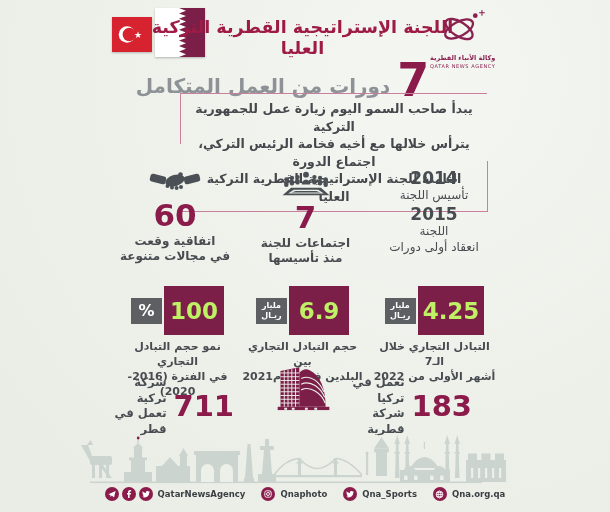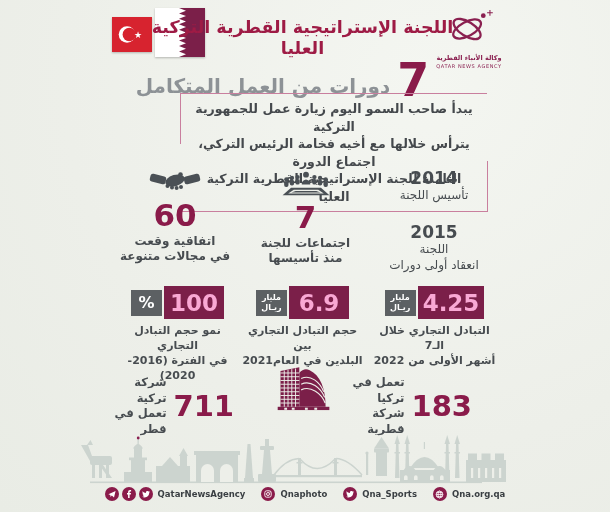--- a/index.html
+++ b/index.html
@@ -11,21 +11,21 @@
   }
   
   .flags{position:absolute;left:112px;top:8px;display:flex;direction:ltr;gap:3px;align-items:flex-start;}
   .flag-tr{margin-top:9px;box-shadow:0 1px 2px rgba(0,0,0,.25);}
   .flag-qa{box-shadow:0 1px 2px rgba(0,0,0,.25);}
   .title-block{position:absolute;left:150px;top:17px;width:305px;text-align:center;}
   .main-title{font-size:17.5px;font-weight:bold;color:#9e1b45;line-height:1.2;}
   .subtitle-row{margin-top:3px;display:flex;direction:rtl;justify-content:center;align-items:flex-end;gap:7px;transform:translateX(-20px);}
   .big-num{font-size:46px;line-height:.82;font-weight:bold;color:#8a1b4a;}
   .subtitle-text{font-size:20px;font-weight:bold;color:#8d9296;padding-bottom:2px;}
-  .logo{position:absolute;left:430px;top:9px;width:78px;text-align:center;}
+  .logo{position:absolute;left:430px;top:9px;width:78px;text-align:left;}
   .logo-ar{font-size:6.5px;font-weight:bold;color:#8a2050;margin-top:1px;}
   .logo-en{font-size:5px;letter-spacing:.6px;color:#8a2050;margin-top:1px;}
   
   .intro{position:absolute;left:180px;top:93px;width:288px;padding:7px 10px;text-align:center;
          font-size:12.5px;font-weight:bold;color:#44484c;line-height:1.4;}
   .intro::before{content:'';position:absolute;top:0;left:0;width:calc(100% - 2px);height:42%;
          border-top:1.5px solid #c97f9e;border-left:1.5px solid #c97f9e;}
   .intro::after{content:'';position:absolute;bottom:0;right:0;width:calc(100% - 2px);height:42%;
          border-bottom:1.5px solid #c97f9e;border-right:1.5px solid #c97f9e;}
   
@@ -34,21 +34,21 @@
   .mile-num{font-size:31px;font-weight:bold;color:#8a1b4a;line-height:1.15;}
   .mile-label{font-size:12px;font-weight:bold;color:#474c50;line-height:1.3;}
   .year-num{font-size:17px;font-weight:bold;color:#474c50;line-height:1.1;margin-top:3px;}
   .year-label{font-size:12px;font-weight:normal;color:#474c50;line-height:1.3;}
   
   .trade-group{position:absolute;width:125px;text-align:center;}
   .stat-boxes{display:flex;direction:ltr;justify-content:center;align-items:center;gap:2px;}
   .unit-box{width:31px;height:26px;background:#5c6063;color:#fff;display:flex;flex-direction:column;
             justify-content:center;align-items:center;font-size:8px;font-weight:bold;line-height:1.2;}
   .unit-box.pct{font-size:16px;}
-  .num-box{height:33px;min-width:50px;padding:0 5px;background:#7b1f49;color:#f9a8d4;display:flex;
+  .num-box{height:33px;min-width:50px;padding:8px 5px;background:#7b1f49;color:#bef264;display:flex;
            justify-content:center;align-items:center;font-size:23px;font-weight:bold;direction:ltr;}
   .stat-caption{margin-top:5px;font-size:11px;font-weight:bold;color:#474c50;line-height:1.35;text-align:center;}
   
   .comp-group{position:absolute;display:flex;direction:rtl;align-items:center;gap:7px;}
   .comp-num{font-size:29px;font-weight:bold;color:#8a1b4a;line-height:1;}
   .comp-caption{font-size:11.5px;font-weight:bold;color:#474c50;line-height:1.35;text-align:right;}
   
   .skyline{position:absolute;left:62px;top:426px;}
   .footer{position:absolute;left:0;top:487px;width:610px;display:flex;direction:ltr;
           justify-content:center;align-items:center;gap:16px;}
@@ -98,21 +98,21 @@
 
   <div class="intro">
     <div>يبدأ صاحب السمو اليوم زيارة عمل للجمهورية التركية</div>
     <div>يترأس خلالها مع أخيه فخامة الرئيس التركي، اجتماع الدورة</div>
     <div>الثامنة للجنة الإستراتيجية القطرية التركية العليا</div>
   </div>
 
   <div class="mile-col" style="left:375px;top:166px;width:118px;">
     <div class="year-num">2014</div>
     <div class="year-label">تأسيس اللجنة</div>
-    <div class="year-num" style="margin-top:20px;text-align:center;">2015</div>
+    <div class="year-num" style="margin-top:2px;text-align:center;">2015</div>
     <div class="year-label">اللجنة</div>
     <div class="year-label">انعقاد أولى دورات</div>
   </div>
 
   <div class="mile-col" style="left:248px;top:168px;width:115px;">
     <div class="mile-icon">
       <svg width="58" height="30" viewBox="0 0 58 32">
         <g fill="#4a5055">
           <polygon points="13,19 45,19 54,27 4,27"></polygon>
           <circle cx="29" cy="5" r="3.1"></circle>

